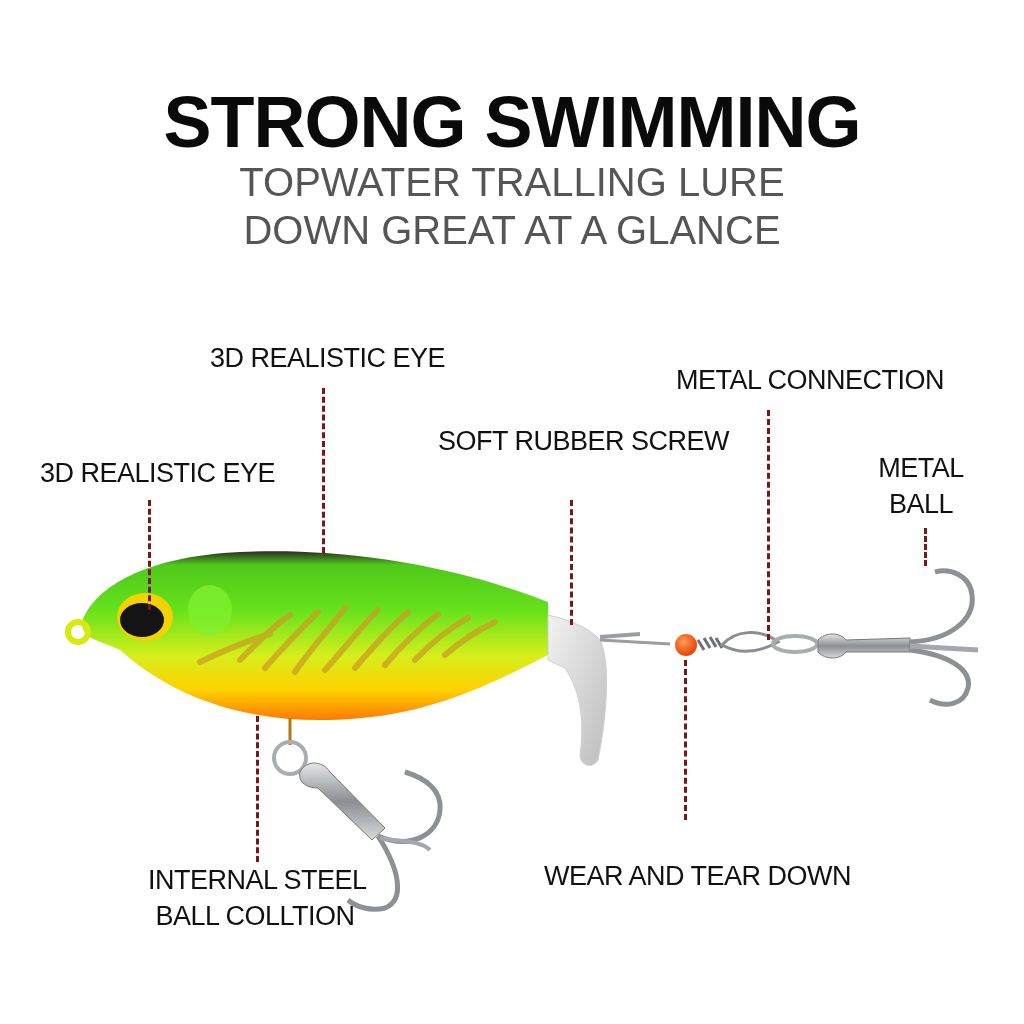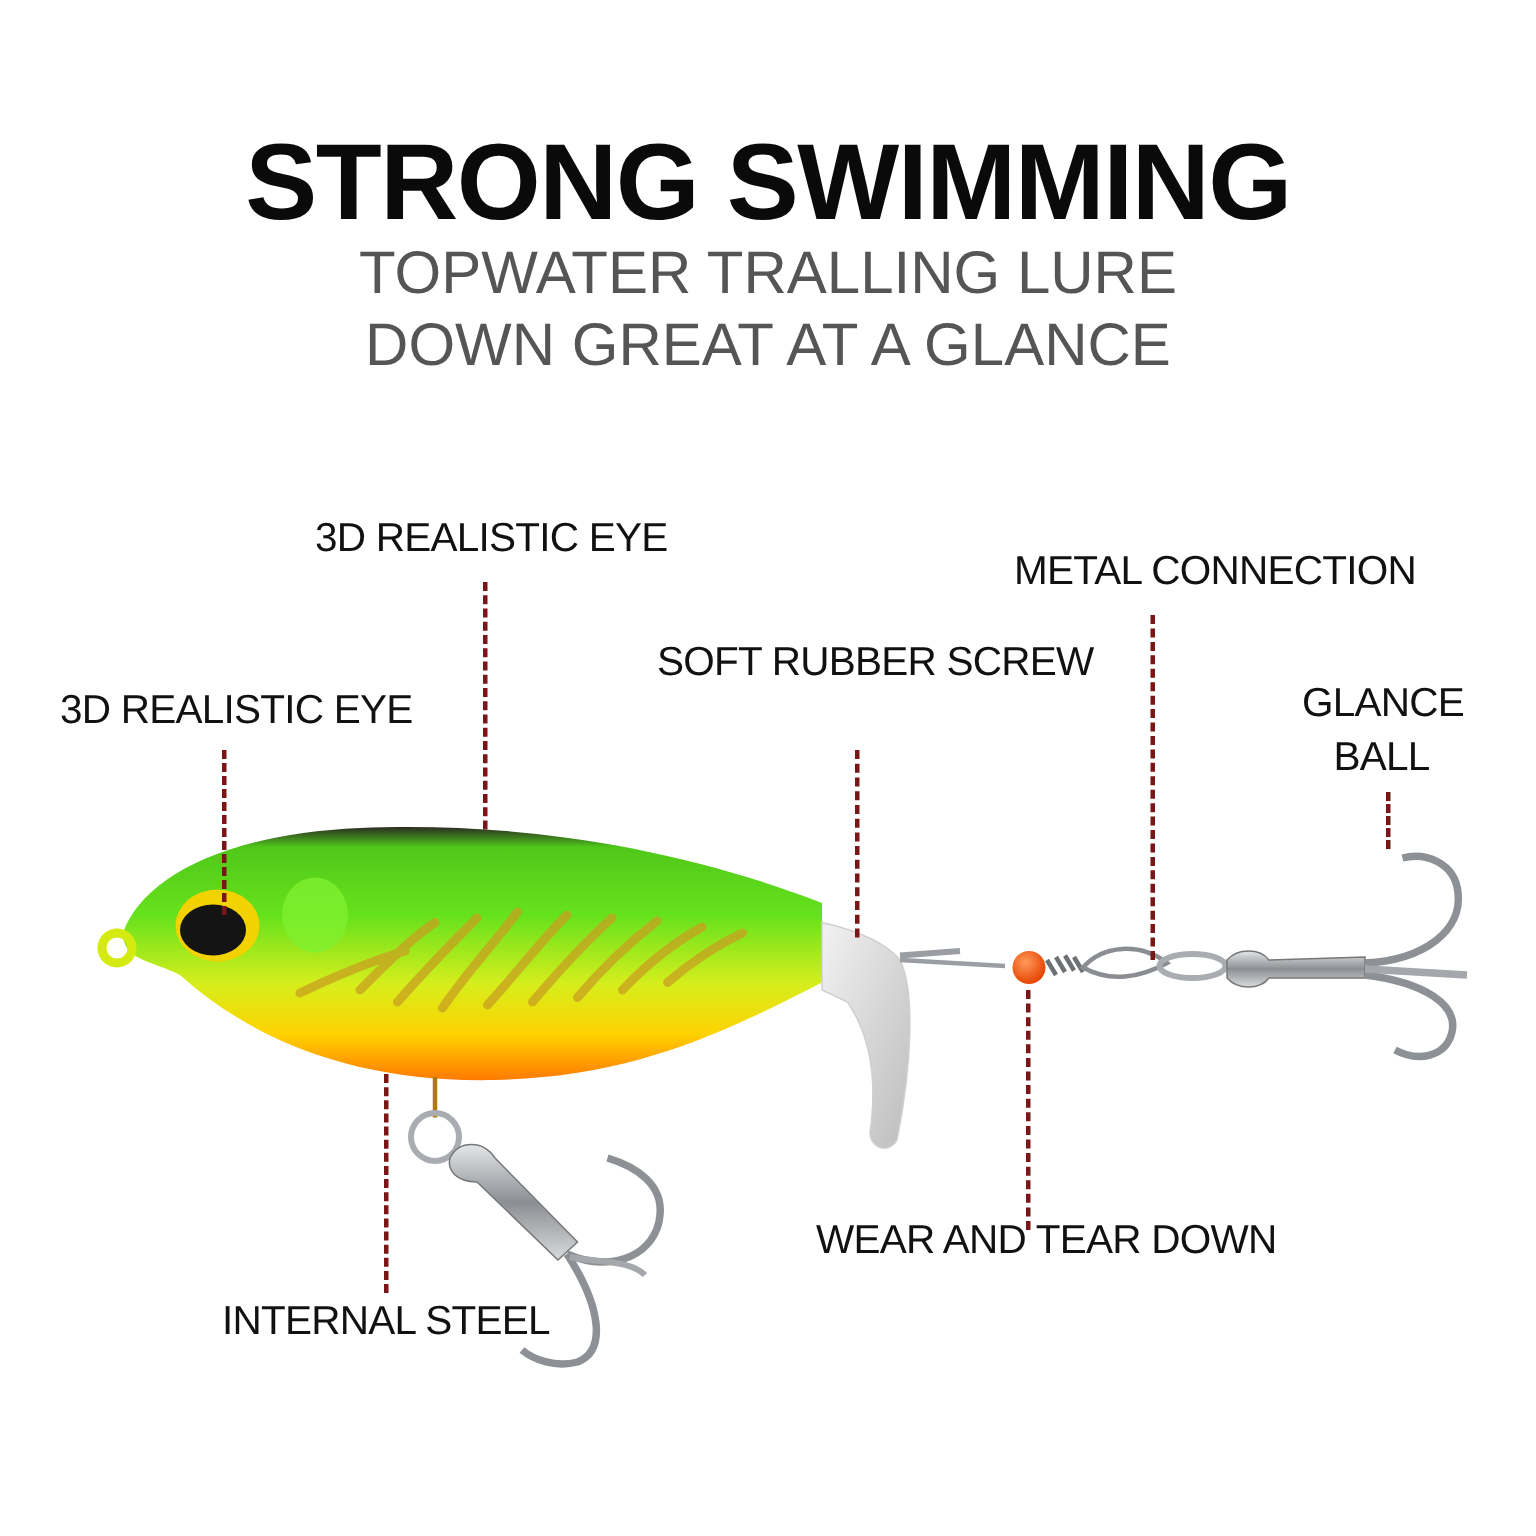--- a/index.html
+++ b/index.html
@@ -116,21 +116,22 @@
 <div class="label" style="left:210px; top:340px;">
   <div>3D REALISTIC EYE</div>
 </div>
 <div class="label" style="left:438px; top:423px; width:282px;">
   <div>SOFT  RUBBER SCREW</div>
 </div>
 <div class="label" style="left:662px; top:362px;margin-left:14px;">
   <div>METAL CONNECTION</div>
 </div>
 <div class="label" style="left:868px; top:450px; width:106px;">
-  <div>GLANCE</div>
+  <div>METAL</div>
   <div>BALL</div>
 </div>
 <div class="label" style="left:148px; top:862px; width:214px;">
   <div>INTERNAL STEEL</div>
+  <div>BALL COLLTION</div>
 </div>
-<div class="label" style="left:544px; top:808px;">
+<div class="label" style="left:544px; top:858px;">
   <div>WEAR AND TEAR DOWN</div>
 </div>
 
 </body></html>

